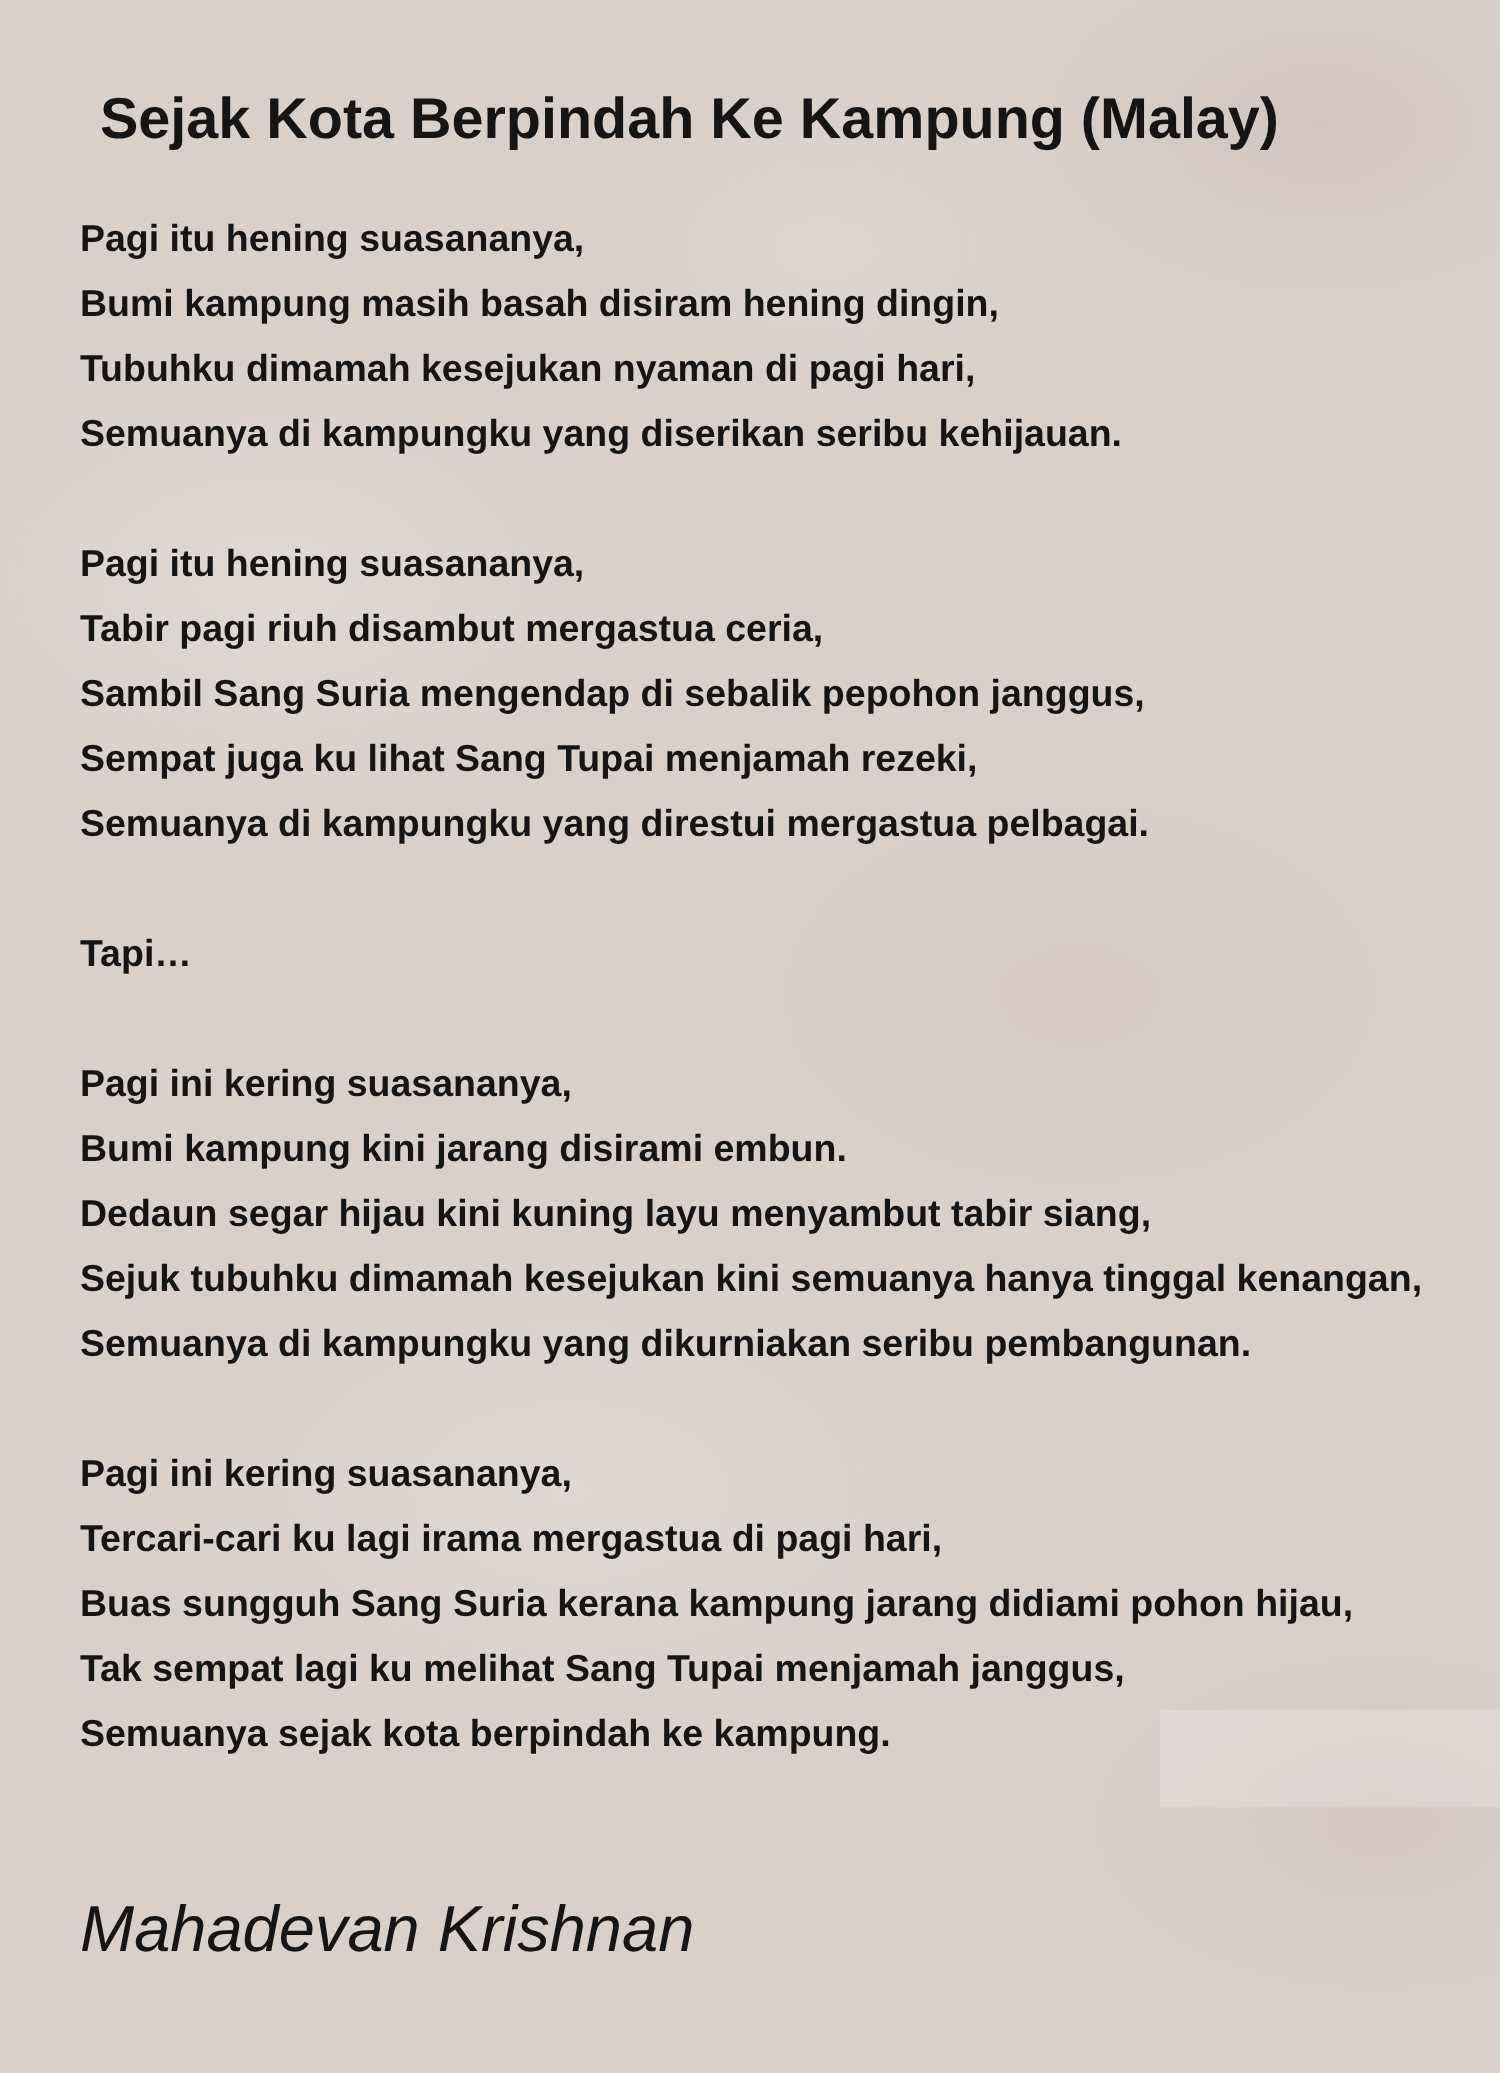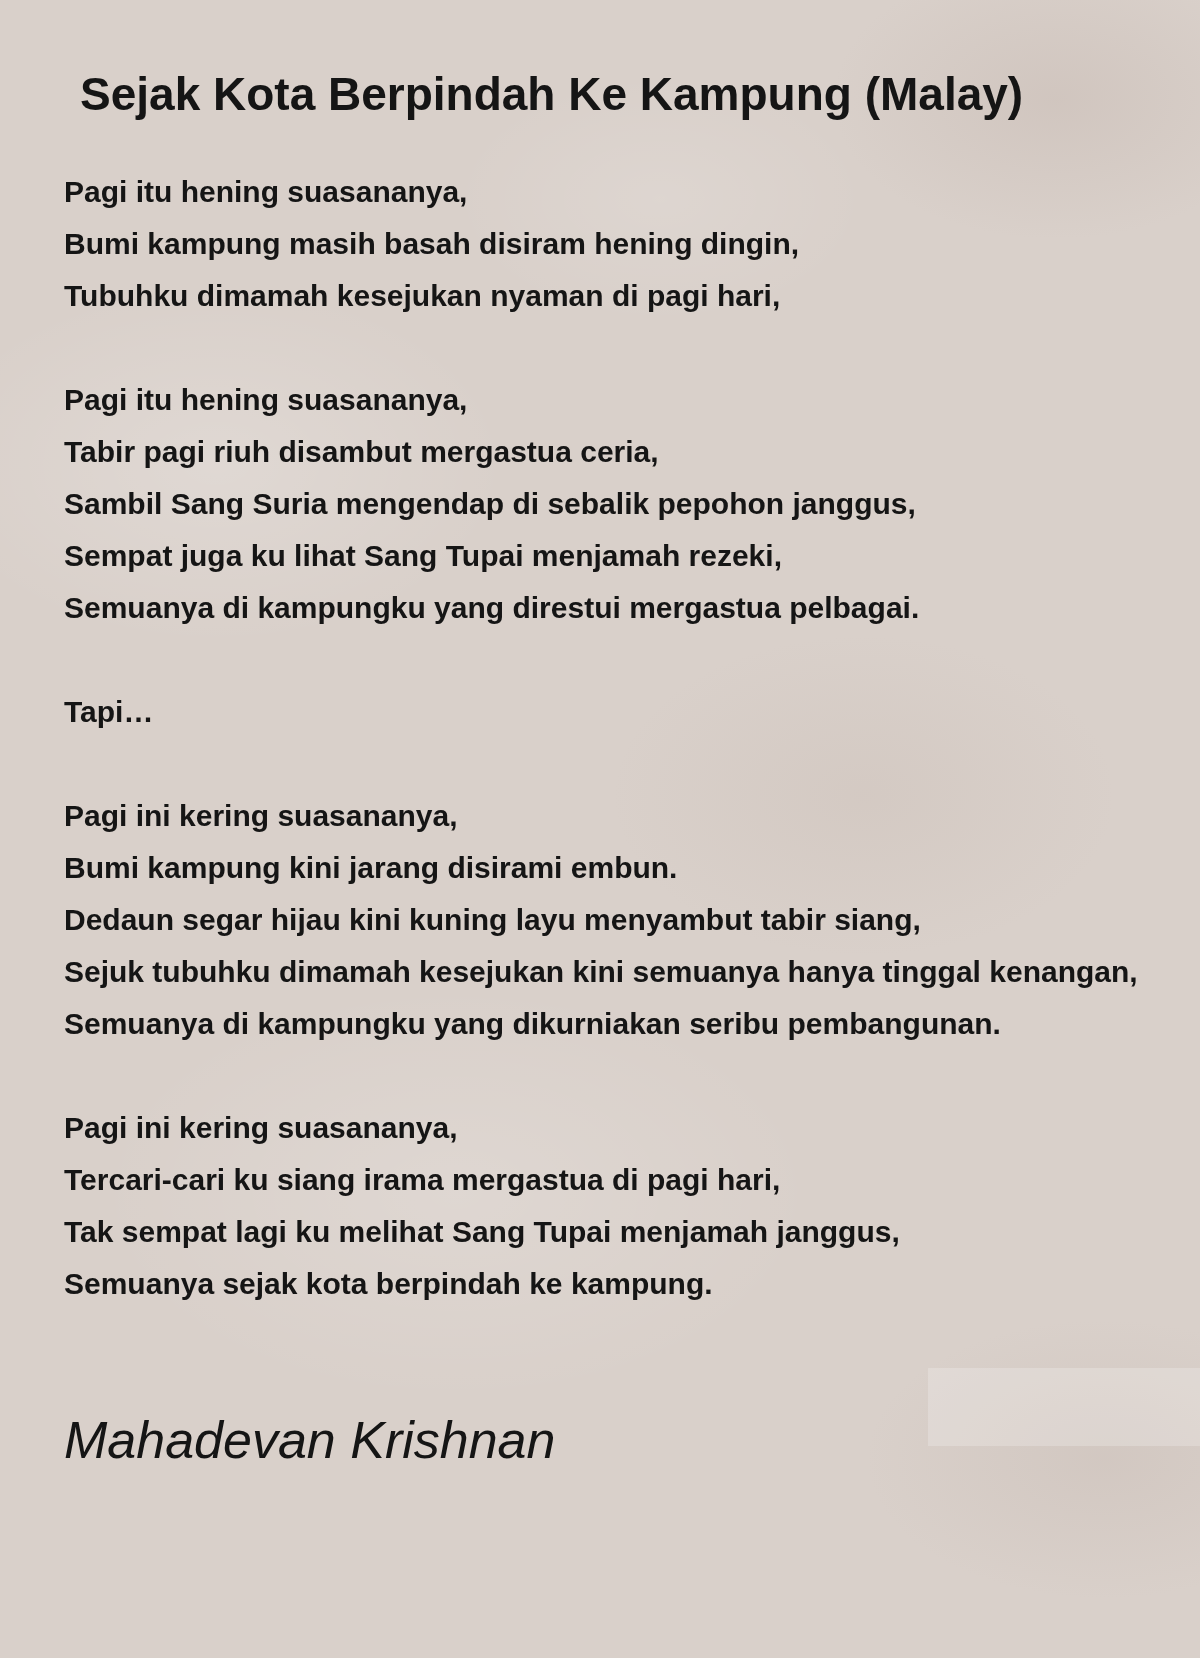--- a/index.html
+++ b/index.html
@@ -72,20 +72,21 @@
 <main class="poem">
 
   <h1 class="poem-title">Sejak Kota Berpindah Ke Kampung (Malay)</h1>
 
   <div class="poem-body">
 
     <section class="stanza">
       <p class="poem-line">Pagi itu hening suasananya,</p>
       <p class="poem-line">Bumi kampung masih basah disiram hening dingin,</p>
       <p class="poem-line">Tubuhku dimamah kesejukan nyaman di pagi hari,</p>
+      <p class="poem-line">Semuanya di kampungku yang diserikan seribu kehijauan.</p>
     </section>
 
     <section class="stanza">
       <p class="poem-line">Pagi itu hening suasananya,</p>
       <p class="poem-line">Tabir pagi riuh disambut mergastua ceria,</p>
       <p class="poem-line">Sambil Sang Suria mengendap di sebalik pepohon janggus,</p>
       <p class="poem-line">Sempat juga ku lihat Sang Tupai menjamah rezeki,</p>
       <p class="poem-line">Semuanya di kampungku yang direstui mergastua pelbagai.</p>
     </section>
 
@@ -96,21 +97,22 @@
     <section class="stanza">
       <p class="poem-line">Pagi ini kering suasananya,</p>
       <p class="poem-line">Bumi kampung kini jarang disirami embun.</p>
       <p class="poem-line">Dedaun segar hijau kini kuning layu menyambut tabir siang,</p>
       <p class="poem-line">Sejuk tubuhku dimamah kesejukan kini semuanya hanya tinggal kenangan,</p>
       <p class="poem-line">Semuanya di kampungku yang dikurniakan seribu pembangunan.</p>
     </section>
 
     <section class="stanza">
       <p class="poem-line">Pagi ini kering suasananya,</p>
-      <p class="poem-line">Tercari-cari ku siang irama mergastua di pagi hari,</p>
+      <p class="poem-line">Tercari-cari ku lagi irama mergastua di pagi hari,</p>
+      <p class="poem-line">Buas sungguh Sang Suria kerana kampung jarang didiami pohon hijau,</p>
       <p class="poem-line">Tak sempat lagi ku melihat Sang Tupai menjamah janggus,</p>
       <p class="poem-line">Semuanya sejak kota berpindah ke kampung.</p>
     </section>
 
   </div>
 
   <p class="poem-author">Mahadevan Krishnan</p>
 
 </main>
 

